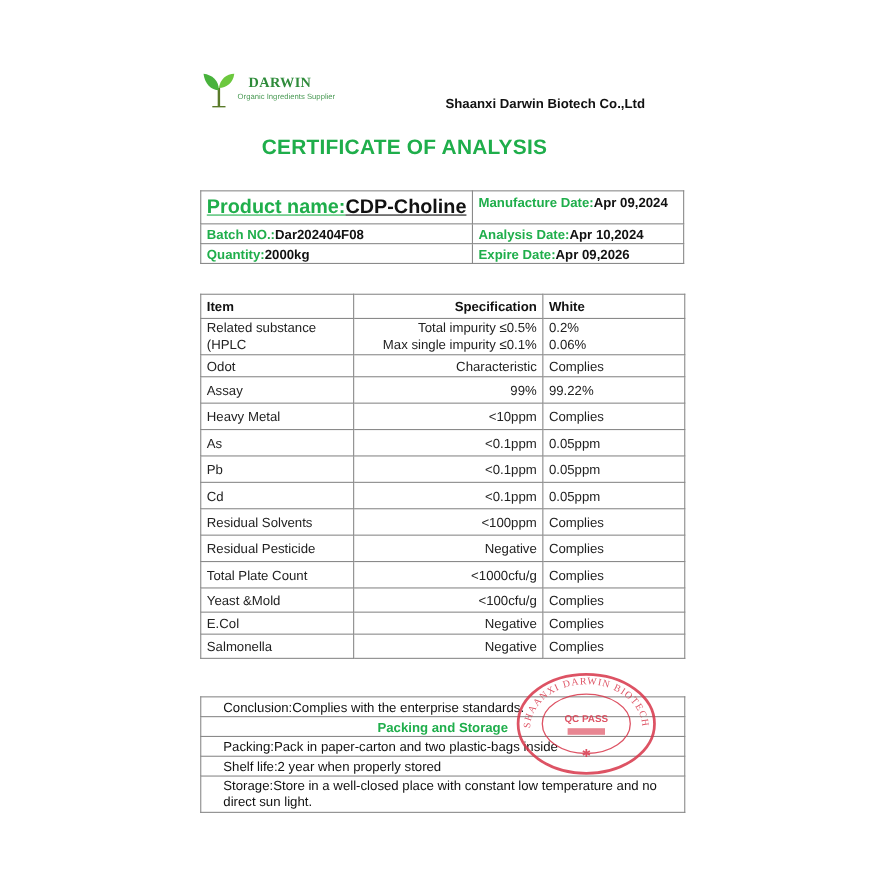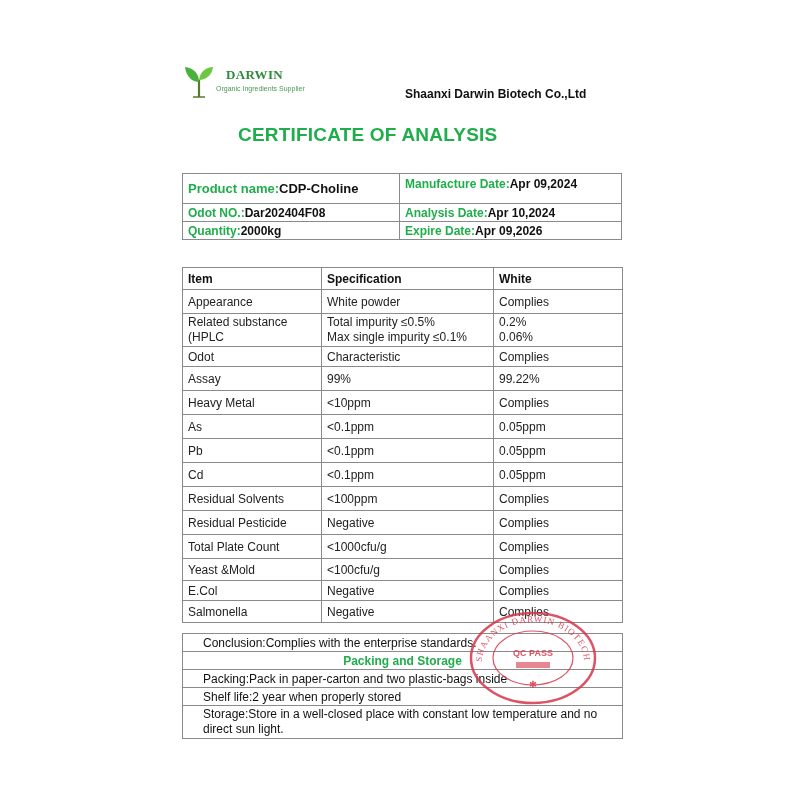--- a/index.html
+++ b/index.html
@@ -10,27 +10,27 @@
   .logo-name { position:absolute; left:42px; top:3px; font-family:"Liberation Serif", serif; font-weight:bold; font-size:13px; color:#2e8b3a; letter-spacing:0.3px; }
   .logo-tag { position:absolute; left:32px; top:21px; font-size:7px; color:#4a9a55; white-space:nowrap; }
   .company { left:405px; top:87px; font-size:12px; font-weight:bold; color:#111; }
   .title { left:238px; top:124px; font-size:19px; font-weight:bold; color:#1fae4b; letter-spacing:0.2px; }
   .info { left:182px; top:173px; width:440px; border:1px solid #8a8a8a; border-collapse:collapse; }
   .info td { border:1px solid #8a8a8a; padding:0 5px; font-size:12px; font-weight:bold; white-space:nowrap; }
   .info .lbl { color:#1fae4b; }
   .info .val { color:#111; }
   .info td.c1 { width:206px; }
   .info tr.r1 td { height:26px; }
-  .info tr.r1 td.c1 .lbl, .info tr.r1 td.c1 .val { font-size:13px; }
+  .info tr.r1 td.c1 .lbl, .info tr.r1 td.c1 .val { font-size:18px;text-decoration:underline; }
   .info tr.r1 td.c2 { vertical-align:top; padding-top:3px; }
   .info tr.r2 td, .info tr.r3 td { height:17px; }
   .spec { left:182px; top:267px; width:441px; border-collapse:collapse; }
   .spec td { border:1px solid #8a8a8a; padding:0 5px; font-size:12px; color:#222; height:23px; vertical-align:middle; }
   .spec td.c1 { width:128px; }
-  .spec td.c2 { width:161px; }
+  .spec td.c2 { width:161px;text-align:right; }
   .spec tr.hdr td { font-weight:bold; color:#111; height:21px; }
   .spec tr.two td { height:32px; line-height:15px; }
   .spec tr.t19 td { height:19px; }
   .spec tr.t20 td { height:21px; }
   .foot { left:182px; top:633px; width:441px; border-collapse:collapse; }
   .foot td { border:1px solid #8a8a8a; padding:0 20px; font-size:12px; color:#111; height:17px; }
   .foot td.sub { text-align:center; color:#1fae4b; font-weight:bold; }
   .foot td.multi { height:32px; line-height:15px; }
   .stamp { left:468px; top:610px; width:130px; height:96px; pointer-events:none; opacity:0.85; }
 </style>
@@ -52,41 +52,36 @@
 
 <div class="abs title">CERTIFICATE OF ANALYSIS</div>
 
 <table class="abs info">
   <tbody>
       <tr class="r1">
     <td class="c1"><span class="lbl">Product name:</span><span class="val">CDP-Choline</span></td>
     <td class="c2"><span class="lbl">Manufacture Date:</span><span class="val">Apr 09,2024</span></td>
   </tr>
   <tr class="r2">
-    <td class="c1"><span class="lbl">Odot NO.:</span><span class="val">Dar202404F08</span></td>
+    <td class="c1"><span class="lbl">Batch NO.:</span><span class="val">Dar202404F08</span></td>
     <td class="c2"><span class="lbl">Analysis Date:</span><span class="val">Apr 10,2024</span></td>
   </tr>
   <tr class="r3">
     <td class="c1"><span class="lbl">Quantity:</span><span class="val">2000kg</span></td>
     <td class="c2"><span class="lbl">Expire Date:</span><span class="val">Apr 09,2026</span></td>
   </tr>
 </tbody>
   </table>
 
 <table class="abs spec">
   <tbody>
       <tr class="hdr">
     <td class="c1">Item</td>
     <td class="c2">Specification</td>
     <td>White</td>
-  </tr>
-  <tr>
-    <td class="c1">Appearance</td>
-    <td class="c2">White powder</td>
-    <td>Complies</td>
   </tr>
   <tr class="two">
     <td class="c1">
           <div>Related substance</div>
           <div>(HPLC</div>
         </td>
     <td class="c2">
           <div>Total impurity ≤0.5%</div>
           <div>Max single impurity ≤0.1%</div>
         </td>

